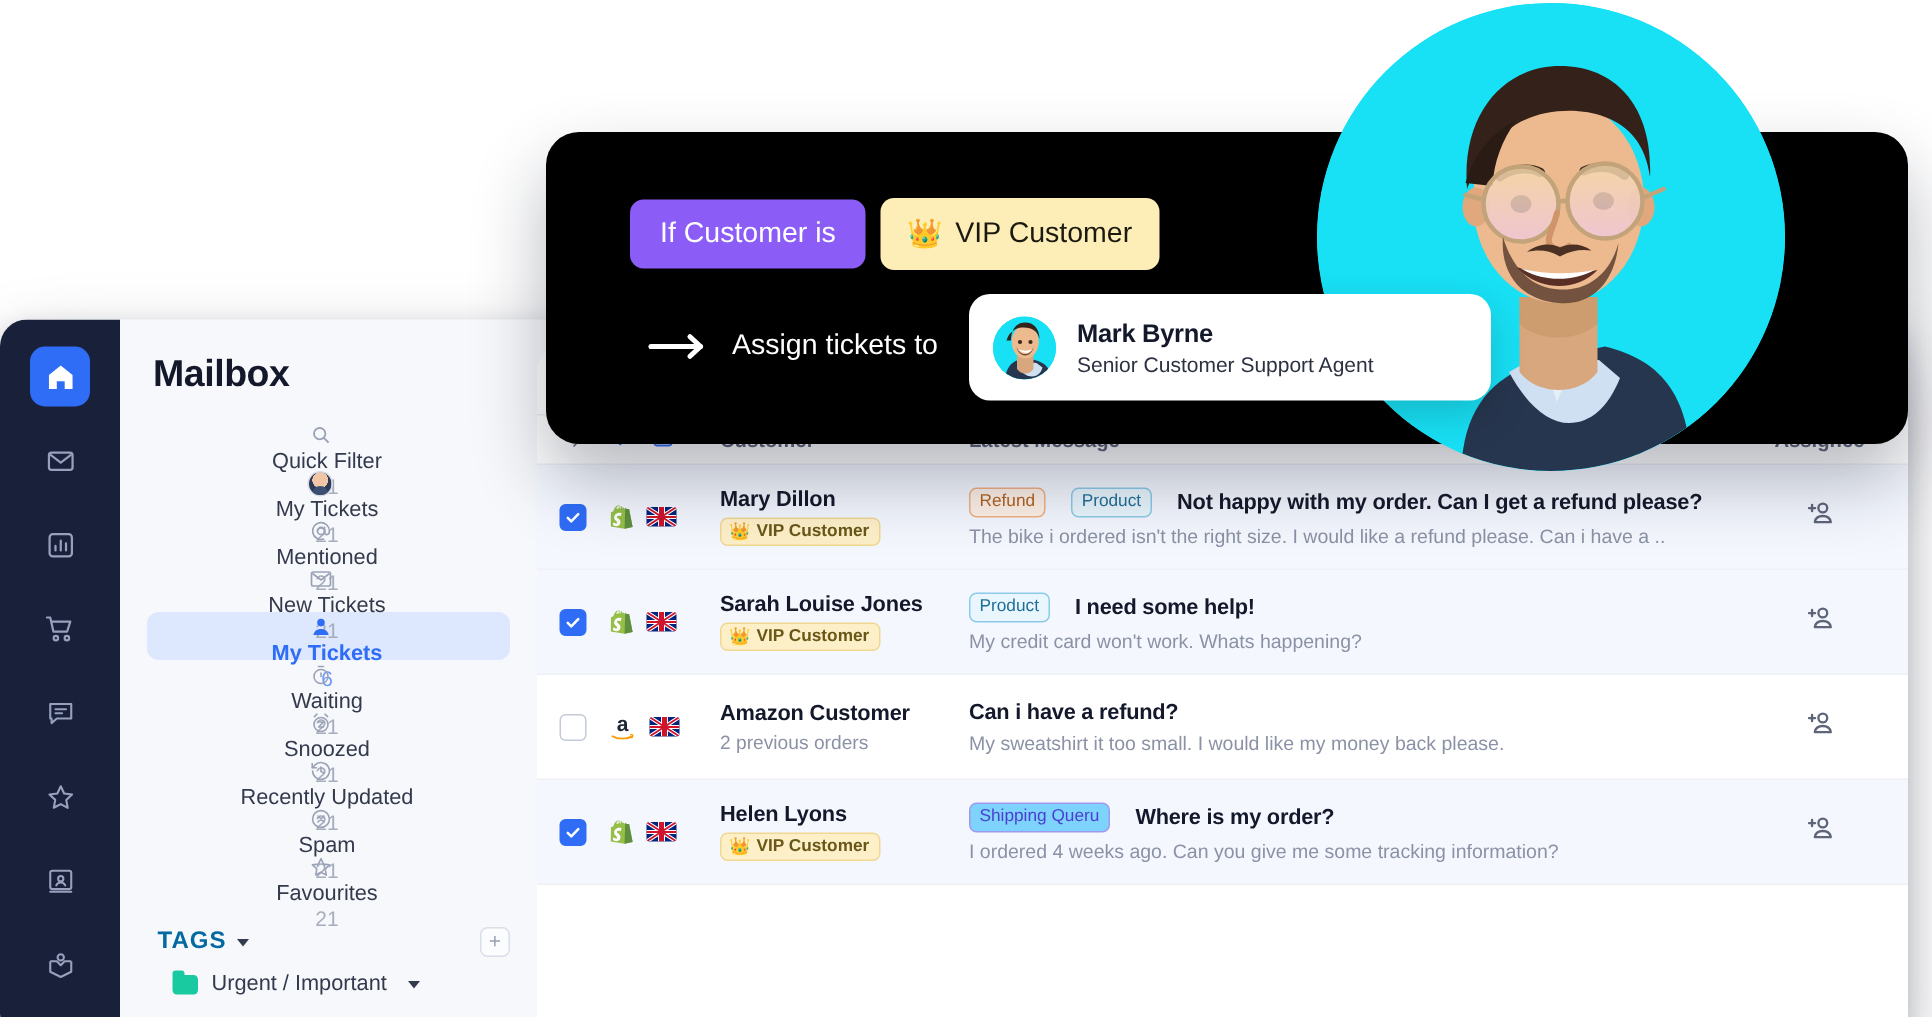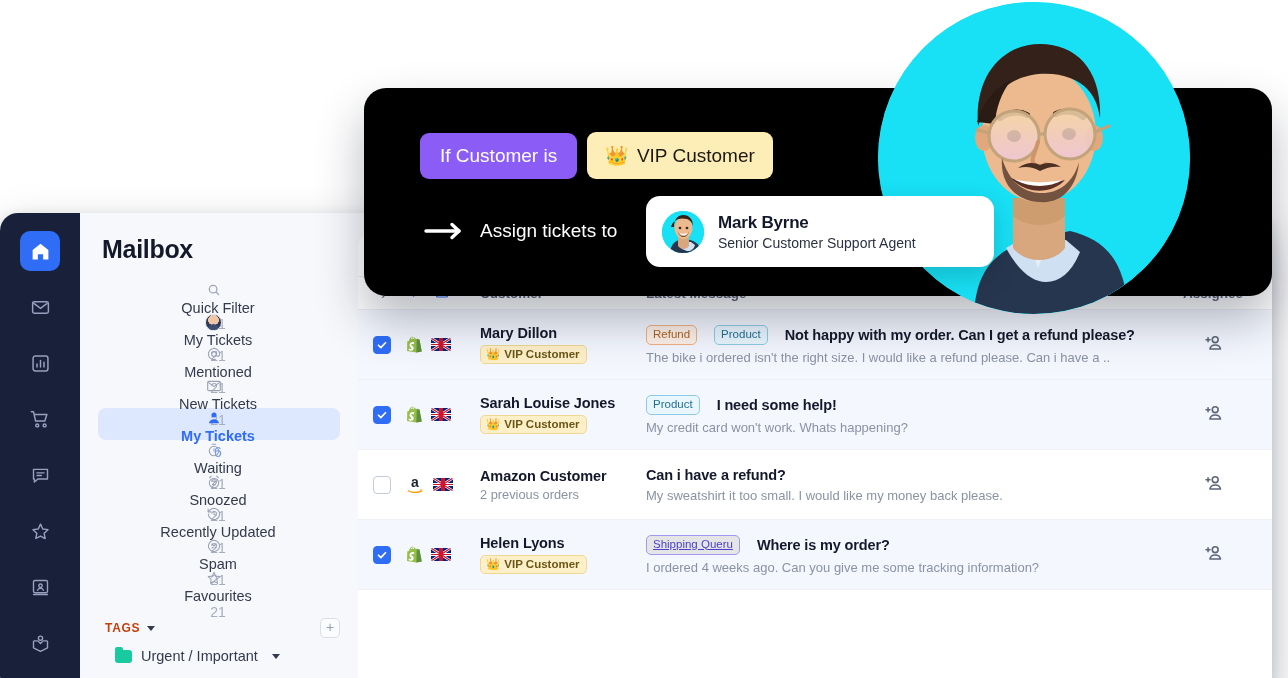--- a/index.html
+++ b/index.html
@@ -75,21 +75,21 @@
     position: relative; overflow: hidden;
   }
   .nav-avatar::after{
     content:""; position:absolute; left:2px; right:2px; bottom:0; height:6px;
     background:#3c4f73; border-radius:6px 6px 0 0;
   }
   .tags-head {
     display: flex; align-items: center;
     margin: 18px 0 10px 7px;
   }
-  .tags-head .tg-label { font-size: 12px; font-weight: 700; letter-spacing: .7px; color: #c2410c; }
+  .tags-head .tg-label { font-size: 16px; font-weight: 700; letter-spacing: .7px; color: #0369a1; }
   .caret-d { width:0;height:0;border-left:4.5px solid transparent;border-right:4.5px solid transparent;border-top:5px solid #343a4d; margin-left:7px;}
   .tags-add {
     margin-left: auto; width: 20px; height: 20px; border: 1px solid #d9dee9; border-radius: 5px;
     color: #98a0b3; font-size: 14px; line-height: 17px; text-align: center; background:#fbfcfe;
   }
   .tag-row { display:flex; align-items:center; margin-left:17px; }
   .tag-swatch { width: 17px; height: 13px; background:#19c9a0; border-radius: 2px 3px 3px 3px; position:relative; margin-right:9px;}
   .tag-swatch::before{content:"";position:absolute;left:0;top:-3px;width:8px;height:4px;background:#19c9a0;border-radius:2px 2px 0 0;}
   .tag-name { font-size: 14.5px; color:#343a4d; }
 
@@ -151,21 +151,21 @@
     border-radius: 5px; padding: 1px 6px 2px 5px;
     font-size: 11.5px; font-weight: 600;
   }
   .msg-top { display:flex; align-items:center; gap:17px; }
   .chip {
     font-size: 11.5px; border-radius: 5px; padding: 1px 6px 2px 6px;
     border: 1px solid; line-height: 15px; white-space: nowrap;
   }
   .chip.refund   { background:#fdf0e6; border-color:#f0b183; color:#b2621f; }
   .chip.product  { background:#e9f6fd; border-color:#8ccbe8; color:#1f6f95; }
-  .chip.shipping { background:#e5e5e5; border-color:#9f9af0; color:#4a3fd0;text-decoration:underline; }
+  .chip.shipping { background:#7dd3fc; border-color:#9f9af0; color:#4a3fd0; }
   .msg-title { font-size: 14.5px; font-weight: 700; color: #14182b; letter-spacing: -0.15px; }
   .msg-sub { font-size: 13px; color: #8b92a5; margin-top: 5px; }
   .flag {
     width: 20px; height: 13px; border-radius: 2px; position: relative; overflow: hidden;
     background: #00247d; flex: 0 0 20px;
   }
   .flag::before {
     content:""; position:absolute; left:0; top:0; right:0; bottom:0;
     background:
       linear-gradient(to bottom, transparent 41%, #fff 41%, #fff 59%, transparent 59%),
@@ -198,21 +198,21 @@
   .pill-row { position:absolute; left: 56px; top: 44px; display:flex; align-items:center; gap: 10px; }
   .pill-cond {
     background: #8b5cf6; color: #ffffff;
     font-size: 19px; border-radius: 9px; padding: 12px 20px;
   }
   .pill-vip {
     background: #fdeeb8; color: #1c1a10;
     font-size: 19px; border-radius: 9px; padding: 12px 18px;
     display:flex; align-items:center; gap:8px;
   }
-  .assign-row { position:absolute; left: 60px; top: 132px; display:flex; align-items:center; }
+  .assign-row { position:absolute; left: 68px; top: 132px; display:flex; align-items:center; }
   .arrow-glyph { width: 44px; display:flex; align-items:center; color:#fff; }
   .assign-label { color:#ffffff; font-size: 19px; margin-left: 12px; }
   .agent-card {
     position: absolute; left: 646px; top: 196px;
     width: 348px; height: 71px;
     background: #ffffff; border-radius: 14px;
     box-shadow: 0 10px 26px rgba(0,0,0,0.18);
     display:flex; align-items:center; padding: 0 16px;
     z-index: 6;
   }

